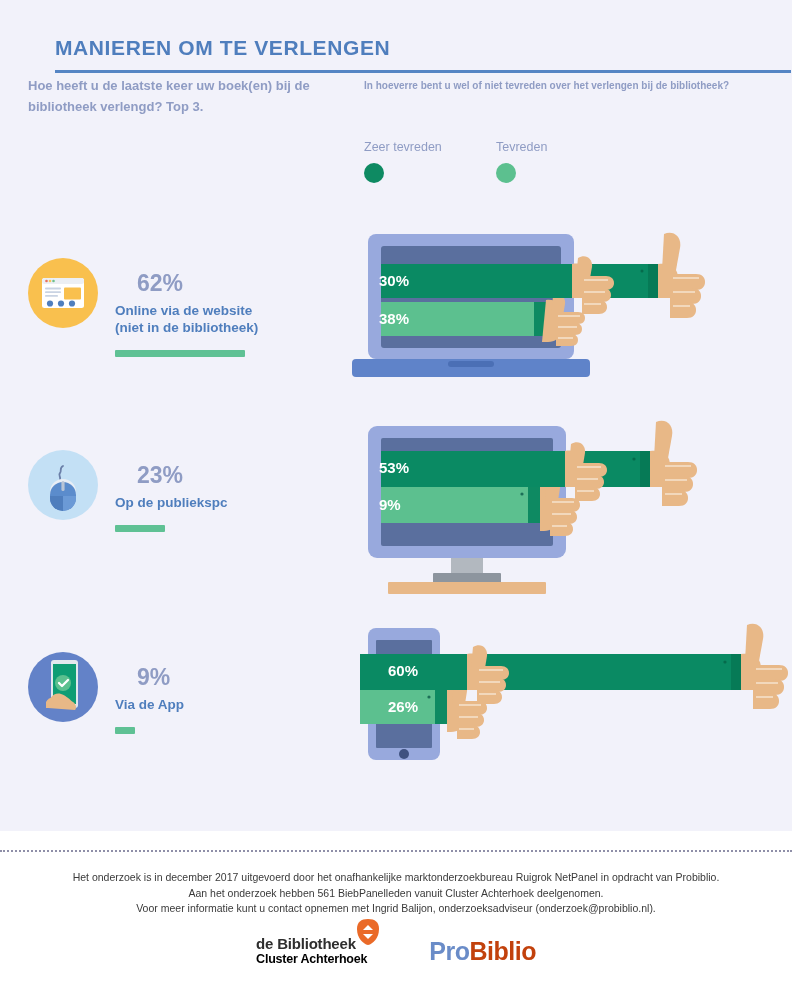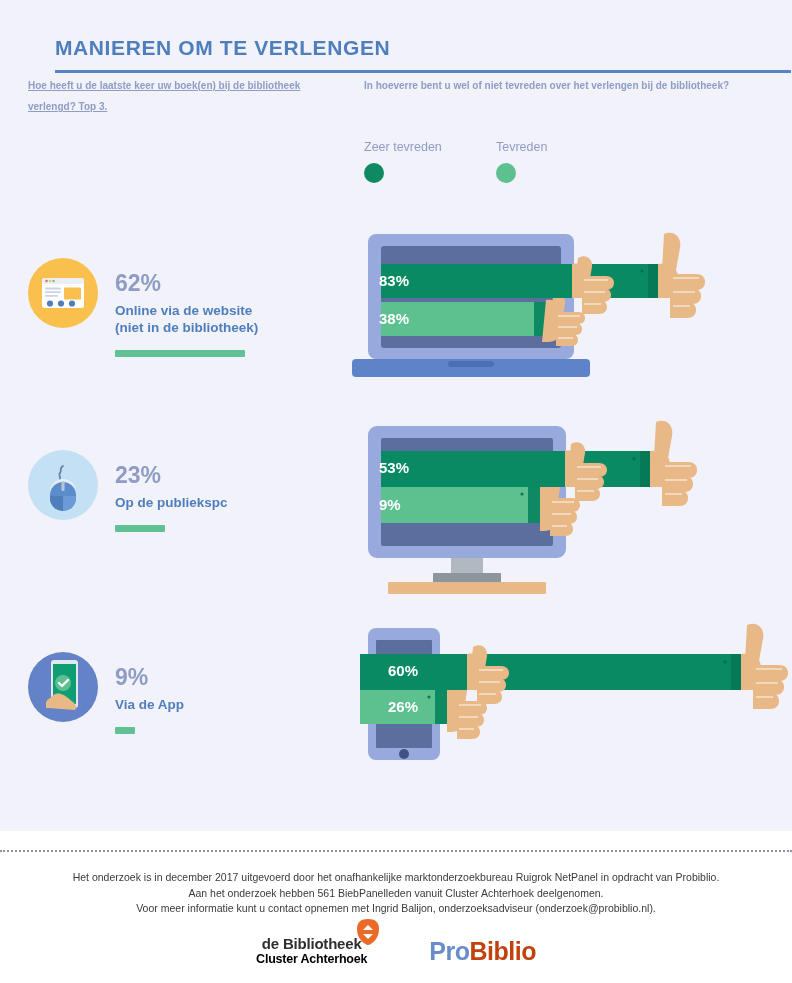--- a/index.html
+++ b/index.html
@@ -50,25 +50,24 @@
     width: 736px;
     height: 3px;
     background: #5585c4;
   }
 
   .q-left {
     position: absolute;
     left: 28px;
     top: 75px;
     width: 310px;
-    font-size: 10px;
+    font-size: 13px;
     line-height: 21px;
     font-weight: bold;
     color: #8f9cc4;
-    text-decoration: underline;
   }
   .q-right {
     position: absolute;
     left: 364px;
     top: 75px;
     width: 410px;
     font-size: 10px;
     line-height: 21px;
     font-weight: bold;
     color: #8f9cc4;
@@ -135,20 +134,21 @@
   .row-1 .stat { top: 42px; }
   .row-2 .stat { top: 44px; }
   .row-3 .stat { top: 44px; }
 
   .stat-pct {
     font-size: 23px;
     font-weight: bold;
     color: #8f9cc4;
     line-height: 26px;
     margin-bottom: 6px;
+    margin-left: 22px;
   }
   .stat-label {
     font-size: 13.5px;
     font-weight: bold;
     color: #4f7ebd;
     line-height: 17px;
   }
   .stat-rule {
     height: 7px;
     background: #5fc194;
@@ -197,21 +197,21 @@
     left: 0;
     top: 936px;
     width: 792px;
     display: flex;
     justify-content: center;
     align-items: flex-end;
     gap: 62px;
   }
   .logo-bieb {
     position: relative;
-    text-align: center;
+    text-align: left;
     line-height: 1;
   }
   .logo-bieb-1 {
     font-size: 15px;
     font-weight: bold;
     color: #2e2e2e;
     letter-spacing: -0.2px;
   }
   .logo-bieb-2 {
     font-size: 12.5px;
@@ -329,21 +329,21 @@
           <path d="M308 36 c14 -2 20 5 20 14 v20 h-20 z" fill="#e8b887"></path>
           <path d="M314 6 c10 -4 18 3 16 14 l-4 22 h-14 z" fill="#e8b887"></path>
           <path d="M320 46 h26 c6 0 9 3.5 9 8 s-3 8 -9 8 h-26 z" fill="#e8b887"></path>
           <path d="M320 60 h22 c6 0 9 3.5 9 8 s-3 8 -9 8 h-22 z" fill="#e8b887"></path>
           <path d="M320 74 h17 c6 0 9 3.5 9 8 s-3 8 -9 8 h-17 z" fill="#e8b887"></path>
           <path d="M323 50 h26" stroke="#ffffff" stroke-width="1.2" fill="none" opacity="0.75"></path>
           <path d="M323 64 h22" stroke="#ffffff" stroke-width="1.2" fill="none" opacity="0.75"></path>
           <path d="M323 78 h17" stroke="#ffffff" stroke-width="1.2" fill="none" opacity="0.75"></path>
         </g>
       </svg>
-      <div class="bar-txt" style="position:absolute;left:13px;top:44px">83%</div>
+      <div class="bar-txt" style="position:absolute;left:13px;top:44px">30%</div>
       <div class="bar-txt" style="position:absolute;left:13px;top:82px">38%</div>
     </div>
   </div>
 
   <div class="row row-2">
 
     <div class="left-block">
       <div class="icon-circle">
         <svg width="70" height="70" viewBox="0 0 70 70">
           <path d="M35 16 c-4 2 -1 5 -3 7 c-2 2 1 4 0 6" stroke="#6b7fa8" stroke-width="1.8" fill="none" stroke-linecap="round"></path>

